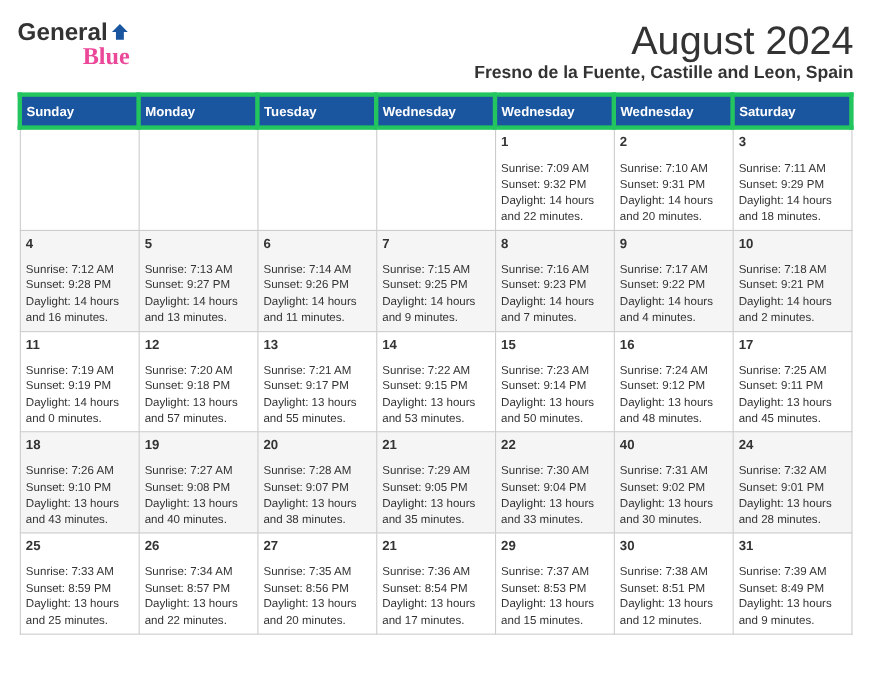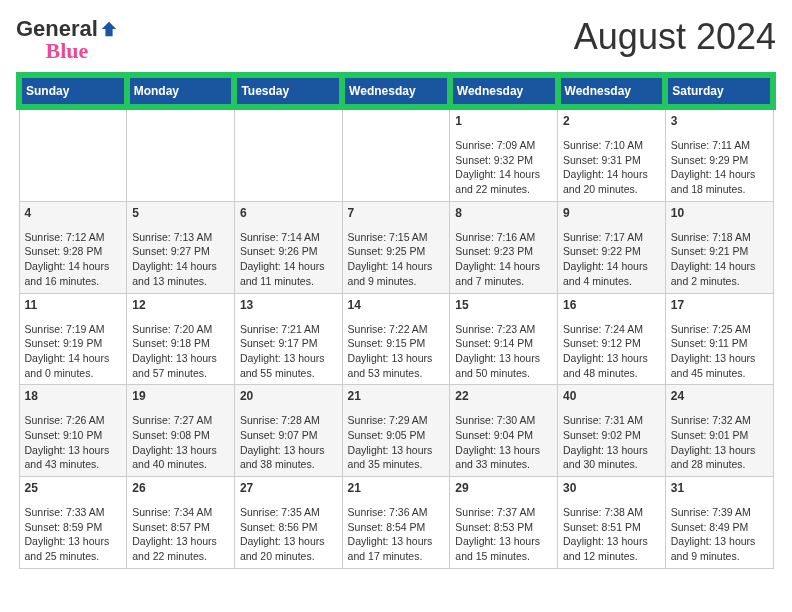--- a/index.html
+++ b/index.html
@@ -12,21 +12,21 @@
     }
     .header {
       display: flex;
       justify-content: space-between;
       align-items: flex-start;
       margin-bottom: 8px;
     }
     .logo {
       display: flex;
       flex-direction: column;
-      align-items: center;
+      align-items: flex-end;
     }
     .logo-text {
       display: flex;
       align-items: center;
       font-size: 22px;
       font-weight: bold;
       color: #333;
     }
     .logo-general { color: #333; }
     .logo-blue { color: #ec4899; font-family: Liberation Serif, serif; }
@@ -53,21 +53,21 @@
       border-collapse: collapse;
       font-size: 11px;
     }
     .calendar th {
       background-color: #1a56a0;
       color: white;
       padding: 6px 4px;
       text-align: left;
       font-size: 12px;
       font-weight: bold;
-      border: 6px solid #22c55e;
+      border: 4px solid #22c55e;
     }
     .calendar td {
       border: 1px solid #ccc;
       padding: 4px 5px;
       vertical-align: top;
       width: calc(100% / 7);
       height: 88px;
       color: #333;
       background: #fff;
     }
@@ -98,20 +98,21 @@
     <div class="logo-text">
       <span class="logo-general">General</span>
       <svg class="logo-icon" viewBox="0 0 20 20">
         <polygon points="10,2 18,10 14,10 14,18 6,18 6,10 2,10" fill="#1a56a0"></polygon>
       </svg>
     </div>
     <span class="logo-blue" style="font-size:22px;font-weight:bold;margin-top:-4px;">Blue</span>
   </div>
   <div class="title-section">
     <div class="month-title">August 2024</div>
+    <div class="location">Fresno de la Fuente, Castille and Leon, Spain</div>
   </div>
 </div>
 
 <table class="calendar">
   <thead>
     <tr>
     <th>Sunday</th>
         <th>Monday</th>
         <th>Tuesday</th>
         <th>Wednesday</th>

